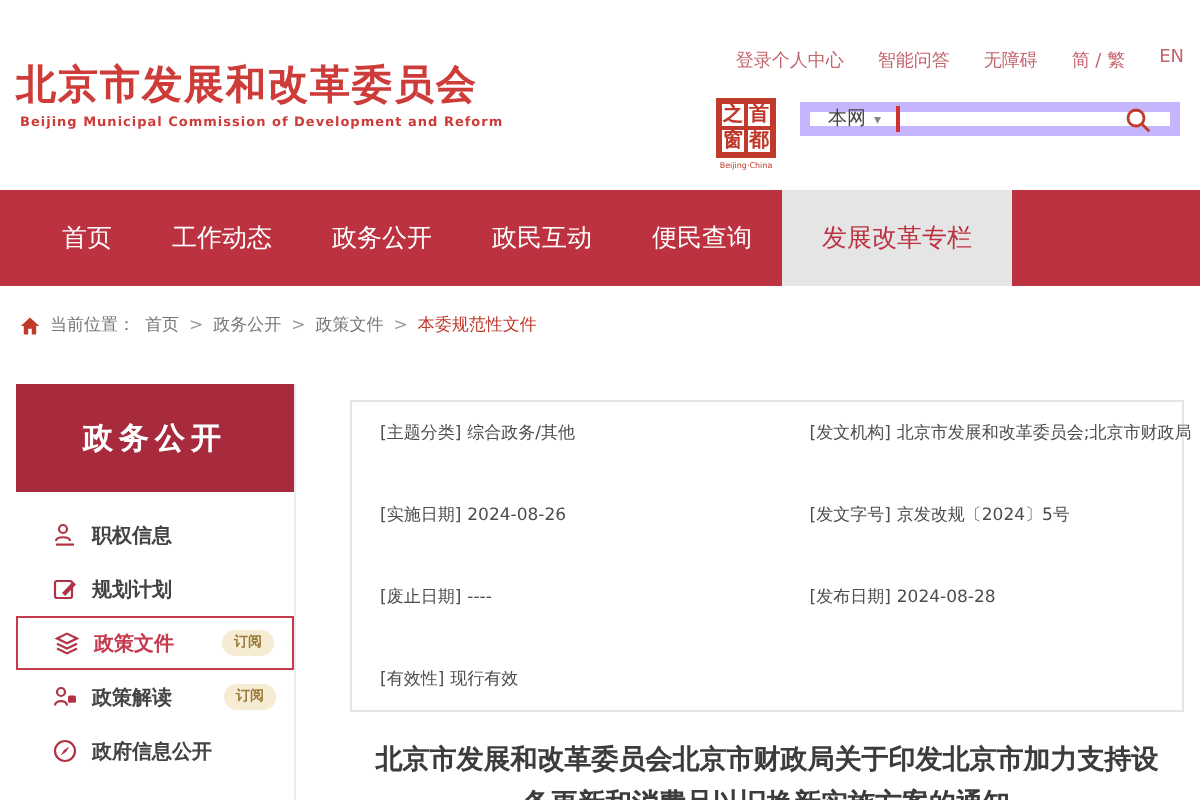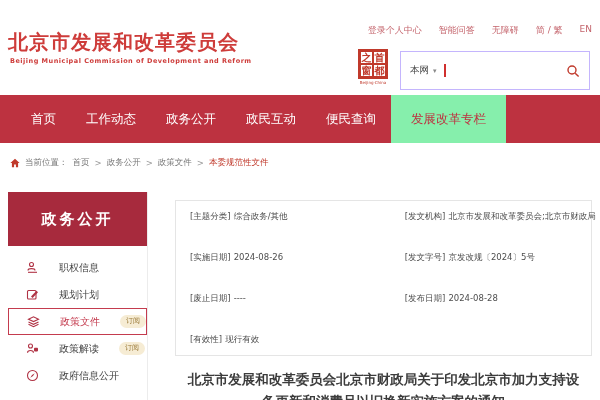--- a/index.html
+++ b/index.html
@@ -12,43 +12,43 @@
 
   
   .top-links{position:absolute;top:24px;right:8px;display:flex;gap:17px;font-size:9px;color:var(--link-red);margin-left:48px;}
   .top-link{cursor:pointer;white-space:nowrap;}
   .site-title{position:absolute;left:8px;top:29px;font-size:20px;font-weight:bold;color:var(--brand-red);letter-spacing:1px;cursor:pointer;white-space:nowrap;}
   .site-subtitle{position:absolute;left:10px;top:57px;font-size:6.5px;font-weight:bold;color:var(--brand-red);letter-spacing:0.5px;white-space:nowrap;}
   .seal{position:absolute;left:358px;top:49px;width:30px;text-align:center;cursor:pointer;}
   .seal-grid{display:grid;grid-template-columns:1fr 1fr;width:30px;height:30px;border:2px solid #c0392b;background:#fff;}
   .seal-grid span{display:flex;align-items:center;justify-content:center;font-size:10px;font-weight:bold;color:#c0392b;border:0.5px solid #c0392b;line-height:1;}
   .seal-caption{font-size:4px;color:#c0392b;margin-top:1px;white-space:nowrap;}
-  .searchbox{position:absolute;left:400px;top:51px;width:190px;height:39px;border:1px solid #c4b5fd;background:#fff;display:flex;align-items:center;}
+  .searchbox{position:absolute;left:400px;top:51px;width:190px;height:17px;border:5px solid #c4b5fd;background:#fff;display:flex;align-items:center;}
   .search-scope{display:flex;align-items:center;gap:4px;padding:0 7px 0 9px;font-size:9.5px;color:#444;cursor:pointer;white-space:nowrap;}
   .scope-caret{font-size:7px;color:#888;}
   .search-caret{width:2px;height:13px;background:#d0302e;}
   .search-input{flex:1;height:100%;cursor:text;}
   .search-btn{margin-right:9px;display:flex;cursor:pointer;}
 
   
   .nav{position:absolute;left:0;top:95px;width:600px;height:48px;background:var(--nav-red);display:flex;padding-left:16px;}
   .nav-item{display:flex;align-items:center;padding:0 15px;font-size:12.5px;color:#fff;cursor:pointer;white-space:nowrap;}
-  .nav-item.active{background:#86efac;color:var(--nav-red);padding:0 20px;}
+  .nav-item.active{background:#e5e5e5;color:var(--nav-red);padding:0 20px;}
 
   
   .breadcrumb{position:absolute;left:0;top:143px;width:600px;height:39px;background:#fff;display:flex;align-items:center;padding-left:10px;gap:5px;font-size:8.5px;color:#777;}
   .bc-link{cursor:pointer;}
   .bc-sep{color:#999;}
   .bc-current{color:#c0392b;font-family:Liberation Mono, monospace;}
 
   
   .sidebar{position:absolute;left:8px;top:192px;width:140px;height:208px;background:#fff;border-right:1px solid #ececec;}
   .sidebar-header{height:54px;background:var(--sidebar-red);color:#fff;font-size:15px;font-weight:bold;letter-spacing:3px;display:flex;align-items:center;justify-content:center;}
   .sidebar-list{padding-top:8px;}
-  .side-item{height:27px;display:flex;align-items:center;padding:0 9px 0 18px;gap:20px;font-size:10px;color:#444;cursor:pointer;white-space:nowrap;}
+  .side-item{height:27px;display:flex;align-items:center;padding:0 9px 0 18px;gap:7px;font-size:10px;color:#444;cursor:pointer;white-space:nowrap;font-weight:bold;}
   .side-item.active{border:1px solid var(--active-red);color:var(--active-red);}
   .side-item svg{flex:0 0 auto;}
   .badge{margin-left:auto;background:var(--badge-bg);color:var(--badge-text);font-size:7px;line-height:1;padding:3px 6px;border-radius:8px;cursor:pointer;}
 
   
   .content{position:absolute;left:175px;top:200px;width:417px;}
   .meta-box{border:1px solid #e5e5e5;background:#fff;padding:10px 14px 9px;display:grid;grid-template-columns:48% 52%;row-gap:7px;font-size:8.5px;color:#4d4d4d;gap:29px;}
   .meta-cell{white-space:nowrap;}
   .meta-label{margin-right:3px;}
   .doc-title{margin-top:13px;padding:0 8px;font-size:13.5px;font-weight:bold;color:#3c3c3c;text-align:center;line-height:1.65;font-family:Liberation Serif, serif;}

